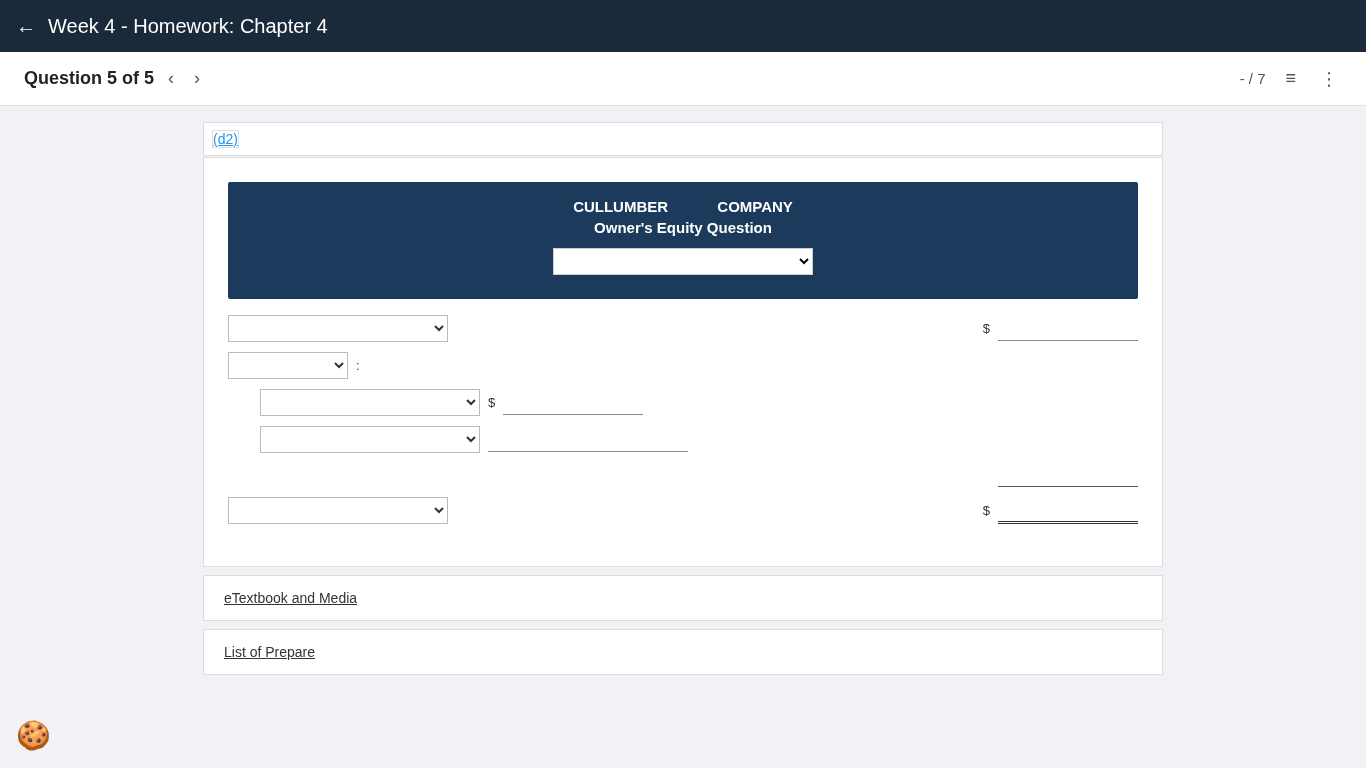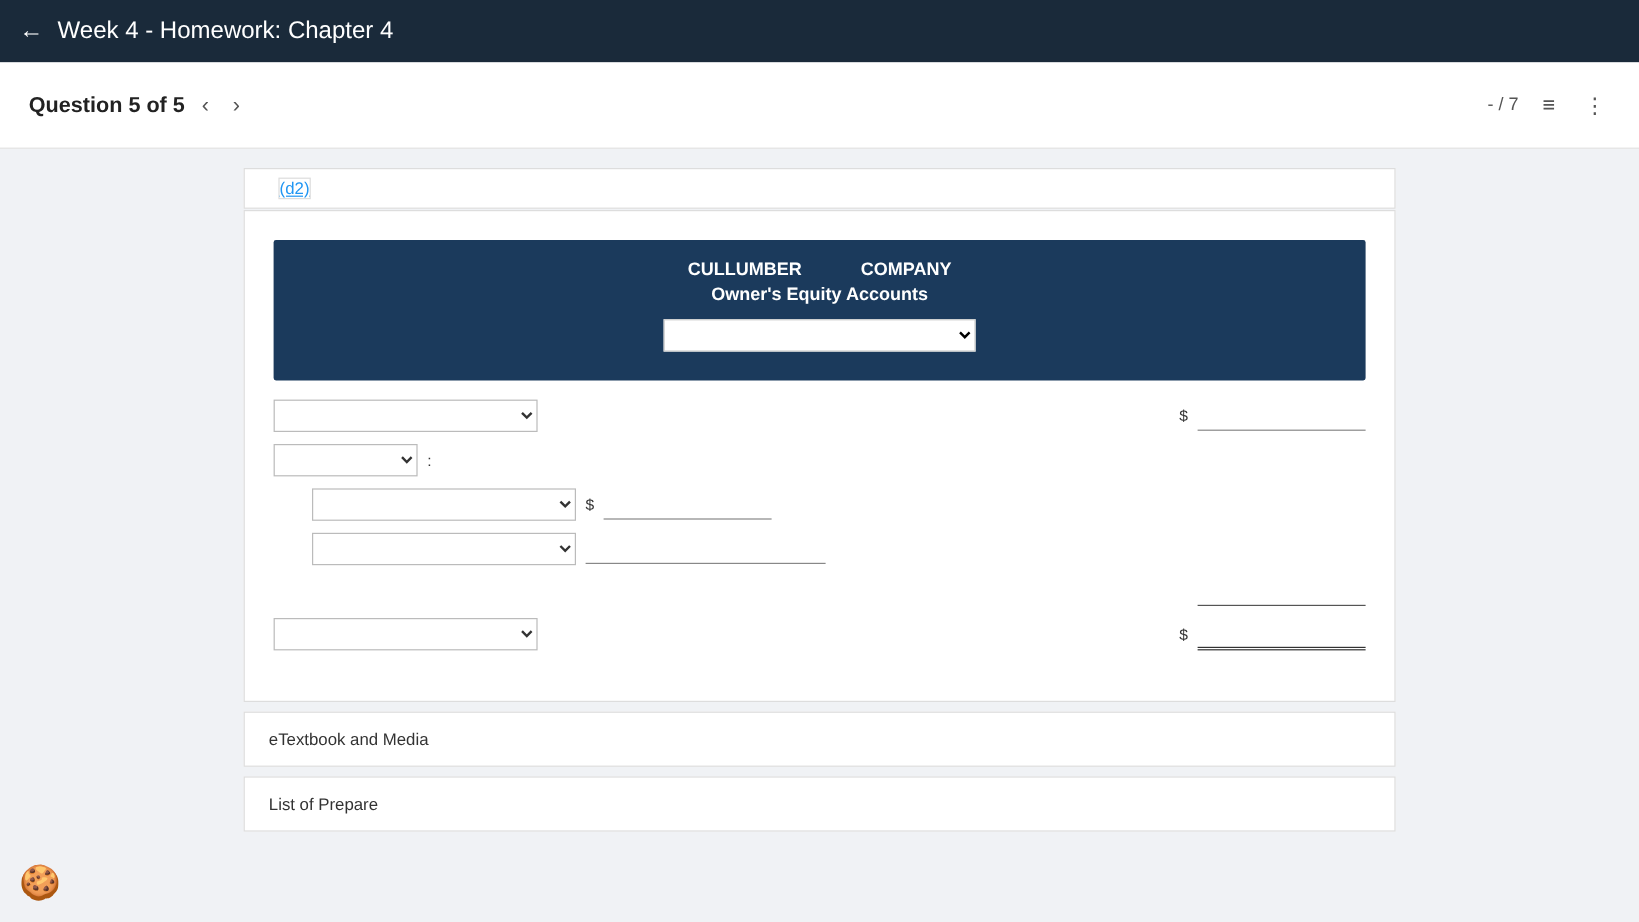--- a/index.html
+++ b/index.html
@@ -26,21 +26,21 @@
     }
     .top-bar-title {
       font-size: 20px;
       font-weight: 500;
       color: white;
     }
 
     
     .question-bar {
       background: white;
-      height: 72px;
+      height: 54px;
       display: flex;
       align-items: center;
       justify-content: space-between;
       padding: 0 24px;
       border-bottom: 1px solid #e0e0e0;
       position: sticky;
       top: 0;
       z-index: 10;
     }
     .question-bar-left {
@@ -222,20 +222,21 @@
     .collapsible-btn {
       width: 100%;
       background: white;
       border: 1px solid #ddd;
       padding: 14px 20px;
       text-align: left;
       font-size: 14px;
       color: #333;
       cursor: pointer;
       margin-top: 8px;
+      text-decoration: underline;
     }
 
     
     .subtotal-row {
       display: flex;
       justify-content: flex-end;
       margin-bottom: 10px;
       padding-right: 0;
     }
 
@@ -269,33 +270,33 @@
   <div class="question-bar-right">
     <span class="score-text">- / 7</span>
     <button class="icon-btn">≡</button>
     <button class="icon-btn">⋮</button>
   </div>
 </div>
 
 <div class="main-content">
 
   
-  <div style="background:white; border:1px solid #ddd; padding:8px 28px; margin-bottom:1px;">
+  <div style="background:white; border:1px solid #ddd; padding:8px 8px; margin-bottom:1px;">
     <a class="breadcrumb-link" style="display:inline; padding:0;">(d2)</a>
   </div>
 
   
   <div class="card">
 
     <div class="equity-table-wrapper">
       <div class="company-name">
         <span>CULLUMBER</span>
         <span style="font-weight:bold;margin-left:45px;">COMPANY</span>
       </div>
-      <div class="statement-title">Owner's Equity Accounts</div>
+      <div class="statement-title">Owner's Equity Question</div>
       <div class="period-select-wrapper">
         <select class="period-select">
           <option value=""></option>
           <option value="year">For the Year Ended December 31, 2022</option>
           <option value="month">For the Month Ended December 31, 2022</option>
         </select>
       </div>
     </div>
 
     <div style="padding: 16px 0 8px 0;">

